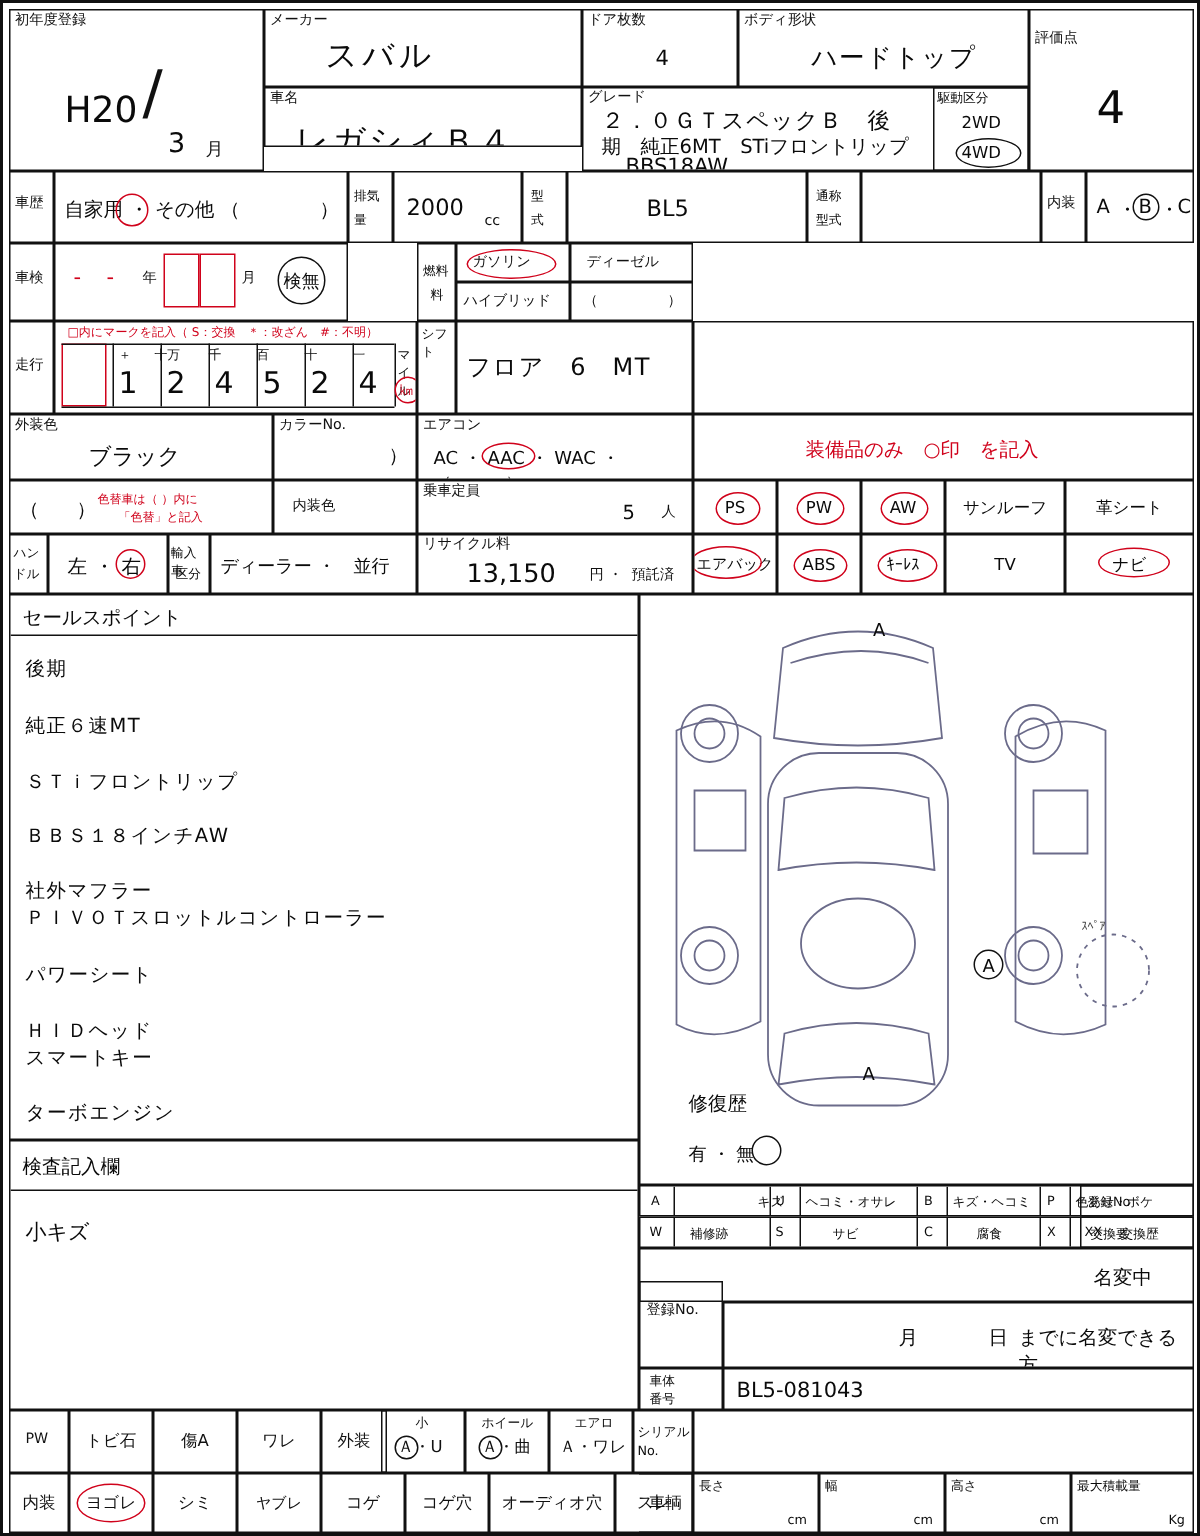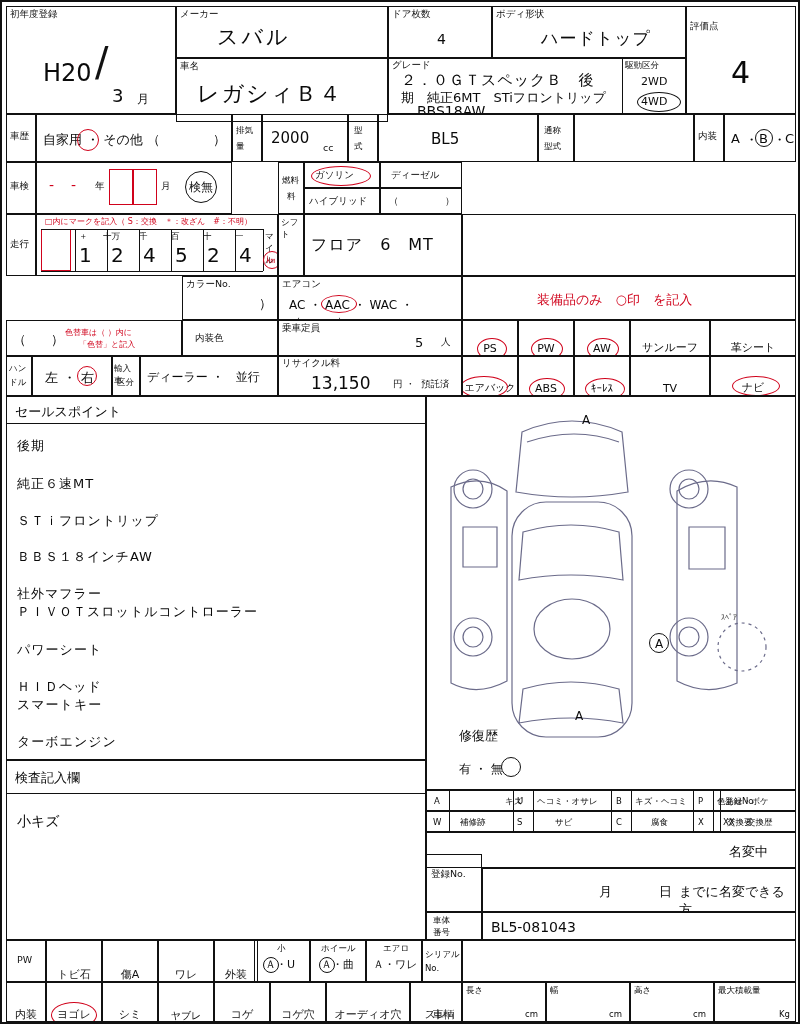--- a/index.html
+++ b/index.html
@@ -22,21 +22,21 @@
     position:absolute;
     border:1px solid #111;
     overflow:hidden;
   }
   .lbl {
     font-size:9.5px;
     color:#111;
     line-height:1.1;
   }
   .lbl-sm { font-size:8.5px; }
-  .ctr { display:flex; align-items:flex-end; justify-content:center; }
+  .ctr { display:flex; align-items:center; justify-content:center; }
   .t { position:absolute; }
   .hline { position:absolute; background:#111; height:1px; }
   .vline { position:absolute; background:#111; width:1px; }
   .sp-line { font-size:13px; letter-spacing:1px; }
   .eqcell { font-size:11px; }
 </style>
 </head>
 <body>
 
 <div class="sheet">
@@ -62,21 +62,21 @@
   <div class="bx" style="left:490px;top:4px;width:194px;height:52px;">
     <div class="t lbl" style="left:3px;top:2px;">ボディ形状</div>
     <div class="t" style="left:48px;top:20px;font-size:17px;letter-spacing:1px;">ハードトップ</div>
   </div>
 
   <div class="bx" style="left:684px;top:4px;width:110px;height:108px;">
     <div class="t lbl" style="left:3px;top:2px;margin-top:12px;">評価点</div>
     <div class="t" style="left:44px;top:48px;font-size:30px;">4</div>
   </div>
 
-  <div class="bx" style="left:174px;top:56px;width:212px;height:64px;text-decoration:underline;">
+  <div class="bx" style="left:174px;top:56px;width:212px;height:40px;text-decoration:underline;">
     <div class="t lbl" style="left:3px;top:2px;">車名</div>
     <div class="t" style="left:20px;top:20px;font-size:22px;letter-spacing:2px;">レガシィＢ４</div>
   </div>
 
   <div class="bx" style="left:386px;top:56px;width:298px;height:56px;">
     <div class="t lbl" style="left:3px;top:1px;">グレード</div>
     <div class="t" style="left:12px;top:12px;font-size:15px;letter-spacing:1px;">２．０ＧＴスペックＢ　後</div>
     <div class="t" style="left:12px;top:30px;font-size:13px;">期　純正6MT　STiフロントリップ</div>
     <div class="t" style="left:28px;top:44px;font-size:14px;">BBS18AW</div>
   </div>
@@ -198,20 +198,24 @@
   </div>
 
   <div class="bx" style="left:276px;top:212px;width:26px;height:62px;">
     <div class="t lbl-sm" style="left:2px;top:2px;">シフト</div>
   </div>
   <div class="bx" style="left:302px;top:212px;width:158px;height:62px;">
     <div class="t" style="left:6px;top:20px;font-size:16px;letter-spacing:1px;">フロア　6　MT</div>
   </div>
   <div class="bx" style="left:460px;top:212px;width:334px;height:62px;"></div>
 
+  <div class="bx" style="left:4px;top:274px;width:176px;height:44px;">
+    <div class="t lbl" style="left:3px;top:2px;">外装色</div>
+    <div class="t" style="left:52px;top:18px;font-size:15px;">ブラック</div>
+  </div>
   <div class="bx" style="left:180px;top:274px;width:96px;height:44px;">
     <div class="t lbl" style="left:3px;top:2px;">カラーNo.</div>
     <div class="t" style="left:76px;top:18px;font-size:13px;">）</div>
   </div>
   <div class="bx" style="left:276px;top:274px;width:184px;height:44px;">
     <div class="t lbl" style="left:3px;top:2px;">エアコン</div>
     <div class="t" style="left:10px;top:20px;font-size:12px;">AC ・ AAC ・ WAC ・ （　　　）</div>
     <div class="abs" style="left:42px;top:18px;width:36px;height:18px;border:1.5px solid #d0021b;border-radius:50%;"></div>
   </div>
   <div class="bx" style="left:460px;top:274px;width:334px;height:44px;">

